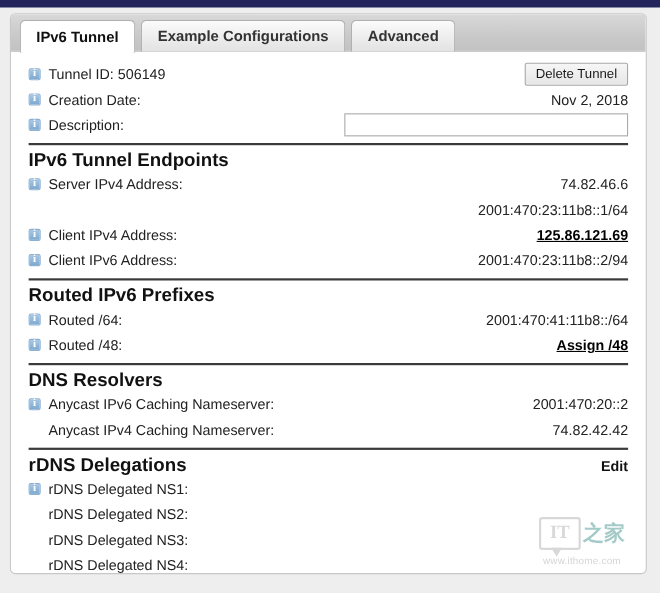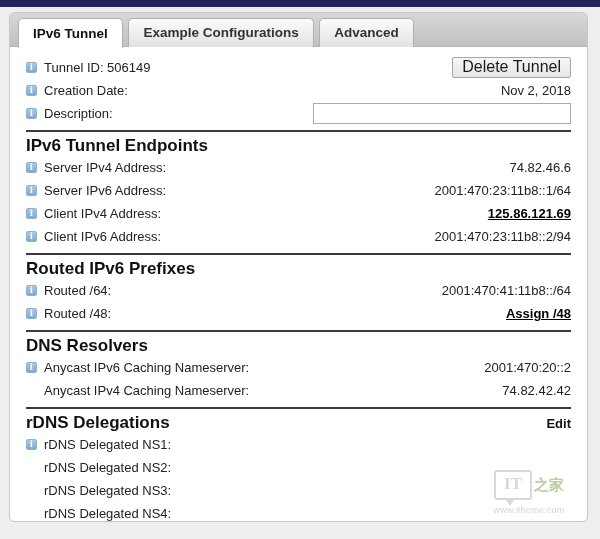--- a/index.html
+++ b/index.html
@@ -151,21 +151,21 @@
   .sechead .action {
     margin-left: auto;
     font-size: 13px;
     font-weight: bold;
     color: #111111;
     cursor: pointer;
   }
 
   .btn {
     font-family: "Liberation Sans", sans-serif;
-    font-size: 16px;
+    font-size: 12px;
     color: #1a1a1a;
     background: linear-gradient(to bottom, #f6f6f6 0%, #e6e6e6 100%);
     border: 1px solid #a6a6a6;
     border-radius: 2px;
     padding: 2px 9px 3px 9px;
     cursor: pointer;
     line-height: 14px;
   }
   .txtinput {
     width: 258px;
@@ -213,22 +213,22 @@
     content: "";
     position: absolute;
     left: 9px; bottom: -8px;
     width: 0; height: 0;
     border-left: 5px solid transparent;
     border-right: 5px solid transparent;
     border-top: 8px solid #9a9a9a;
   }
   .wm-cjk {
     font-family: "DejaVu Sans", sans-serif;
-    font-size: 15px;
-    color: #4d7c0f;
+    font-size: 19px;
+    color: #0f766e;
     font-weight: bold;
   }
   .wm-url {
     margin-top: 5px;
     font-size: 9px;
     color: #8f8f8f;
     letter-spacing: 0.2px;
   }
 </style>
 </head>
@@ -281,24 +281,20 @@
 
       <div class="row">
         <span class="lbl">
           <span class="ico"></span>
           <span>Server IPv4 Address:</span>
         </span>
         <span class="val">74.82.46.6</span>
       </div>
 
       <div class="row">
-        <span class="lbl">
-          <span class="ico"></span>
-          <span>Server IPv6 Address:</span>
-        </span>
         <span class="val"><span>2001:470:</span><span class="emph">23</span><span>:11b8::1/64</span></span>
       </div>
 
       <div class="row">
         <span class="lbl">
           <span class="ico"></span>
           <span>Client IPv4 Address:</span>
         </span>
         <span class="val">
           <span class="link-strong">125.86.121.69</span>

